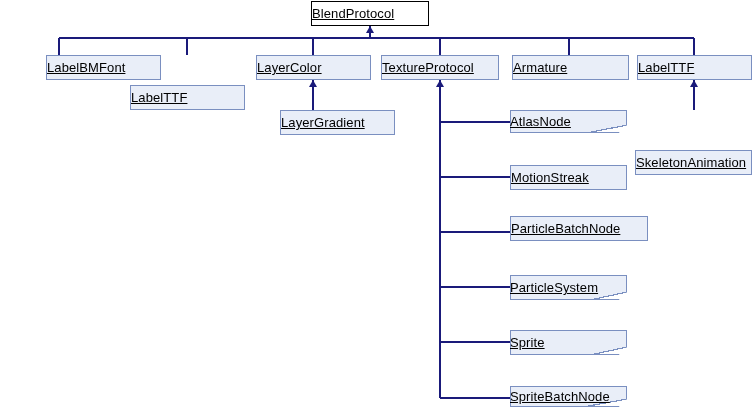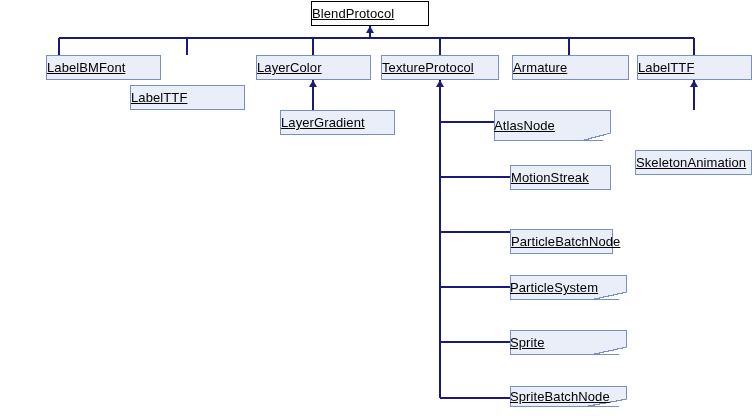--- a/index.html
+++ b/index.html
@@ -122,28 +122,28 @@
   </div>
 
   <div class="node child" style="left: 256px; top: 110px; width: 115px; height: 25px; margin-left: 24px;">
     <span class="label">LayerGradient</span>
   </div>
 
   <div class="node child" style="left: 635px; top: 110px; width: 117px; height: 25px; margin-top: 40px;">
     <span class="label">SkeletonAnimation</span>
   </div>
 
-  <div class="node child clipped" style="left: 494px; top: 110px; width: 117px; height: 31px;">
+  <div class="node child clipped" style="left: 510px; top: 110px; width: 117px; height: 23px;">
     <span class="inner-border"></span>
     <span class="label">AtlasNode</span>
   </div>
-  <div class="node child" style="left: 510px; top: 165px; width: 101px; height: 25px;">
+  <div class="node child" style="left: 510px; top: 165px; width: 117px; height: 25px;">
     <span class="label">MotionStreak</span>
   </div>
-  <div class="node child" style="left: 510px; top: 229px; width: 103px; height: 25px;">
+  <div class="node child" style="left: 510px; top: 216px; width: 138px; height: 25px;">
     <span class="label">ParticleBatchNode</span>
   </div>
   <div class="node child clipped" style="left: 510px; top: 275px; width: 117px; height: 25px;">
     <span class="inner-border"></span>
     <span class="label">ParticleSystem</span>
   </div>
   <div class="node child clipped" style="left: 510px; top: 330px; width: 117px; height: 25px;">
     <span class="inner-border"></span>
     <span class="label">Sprite</span>
   </div>

